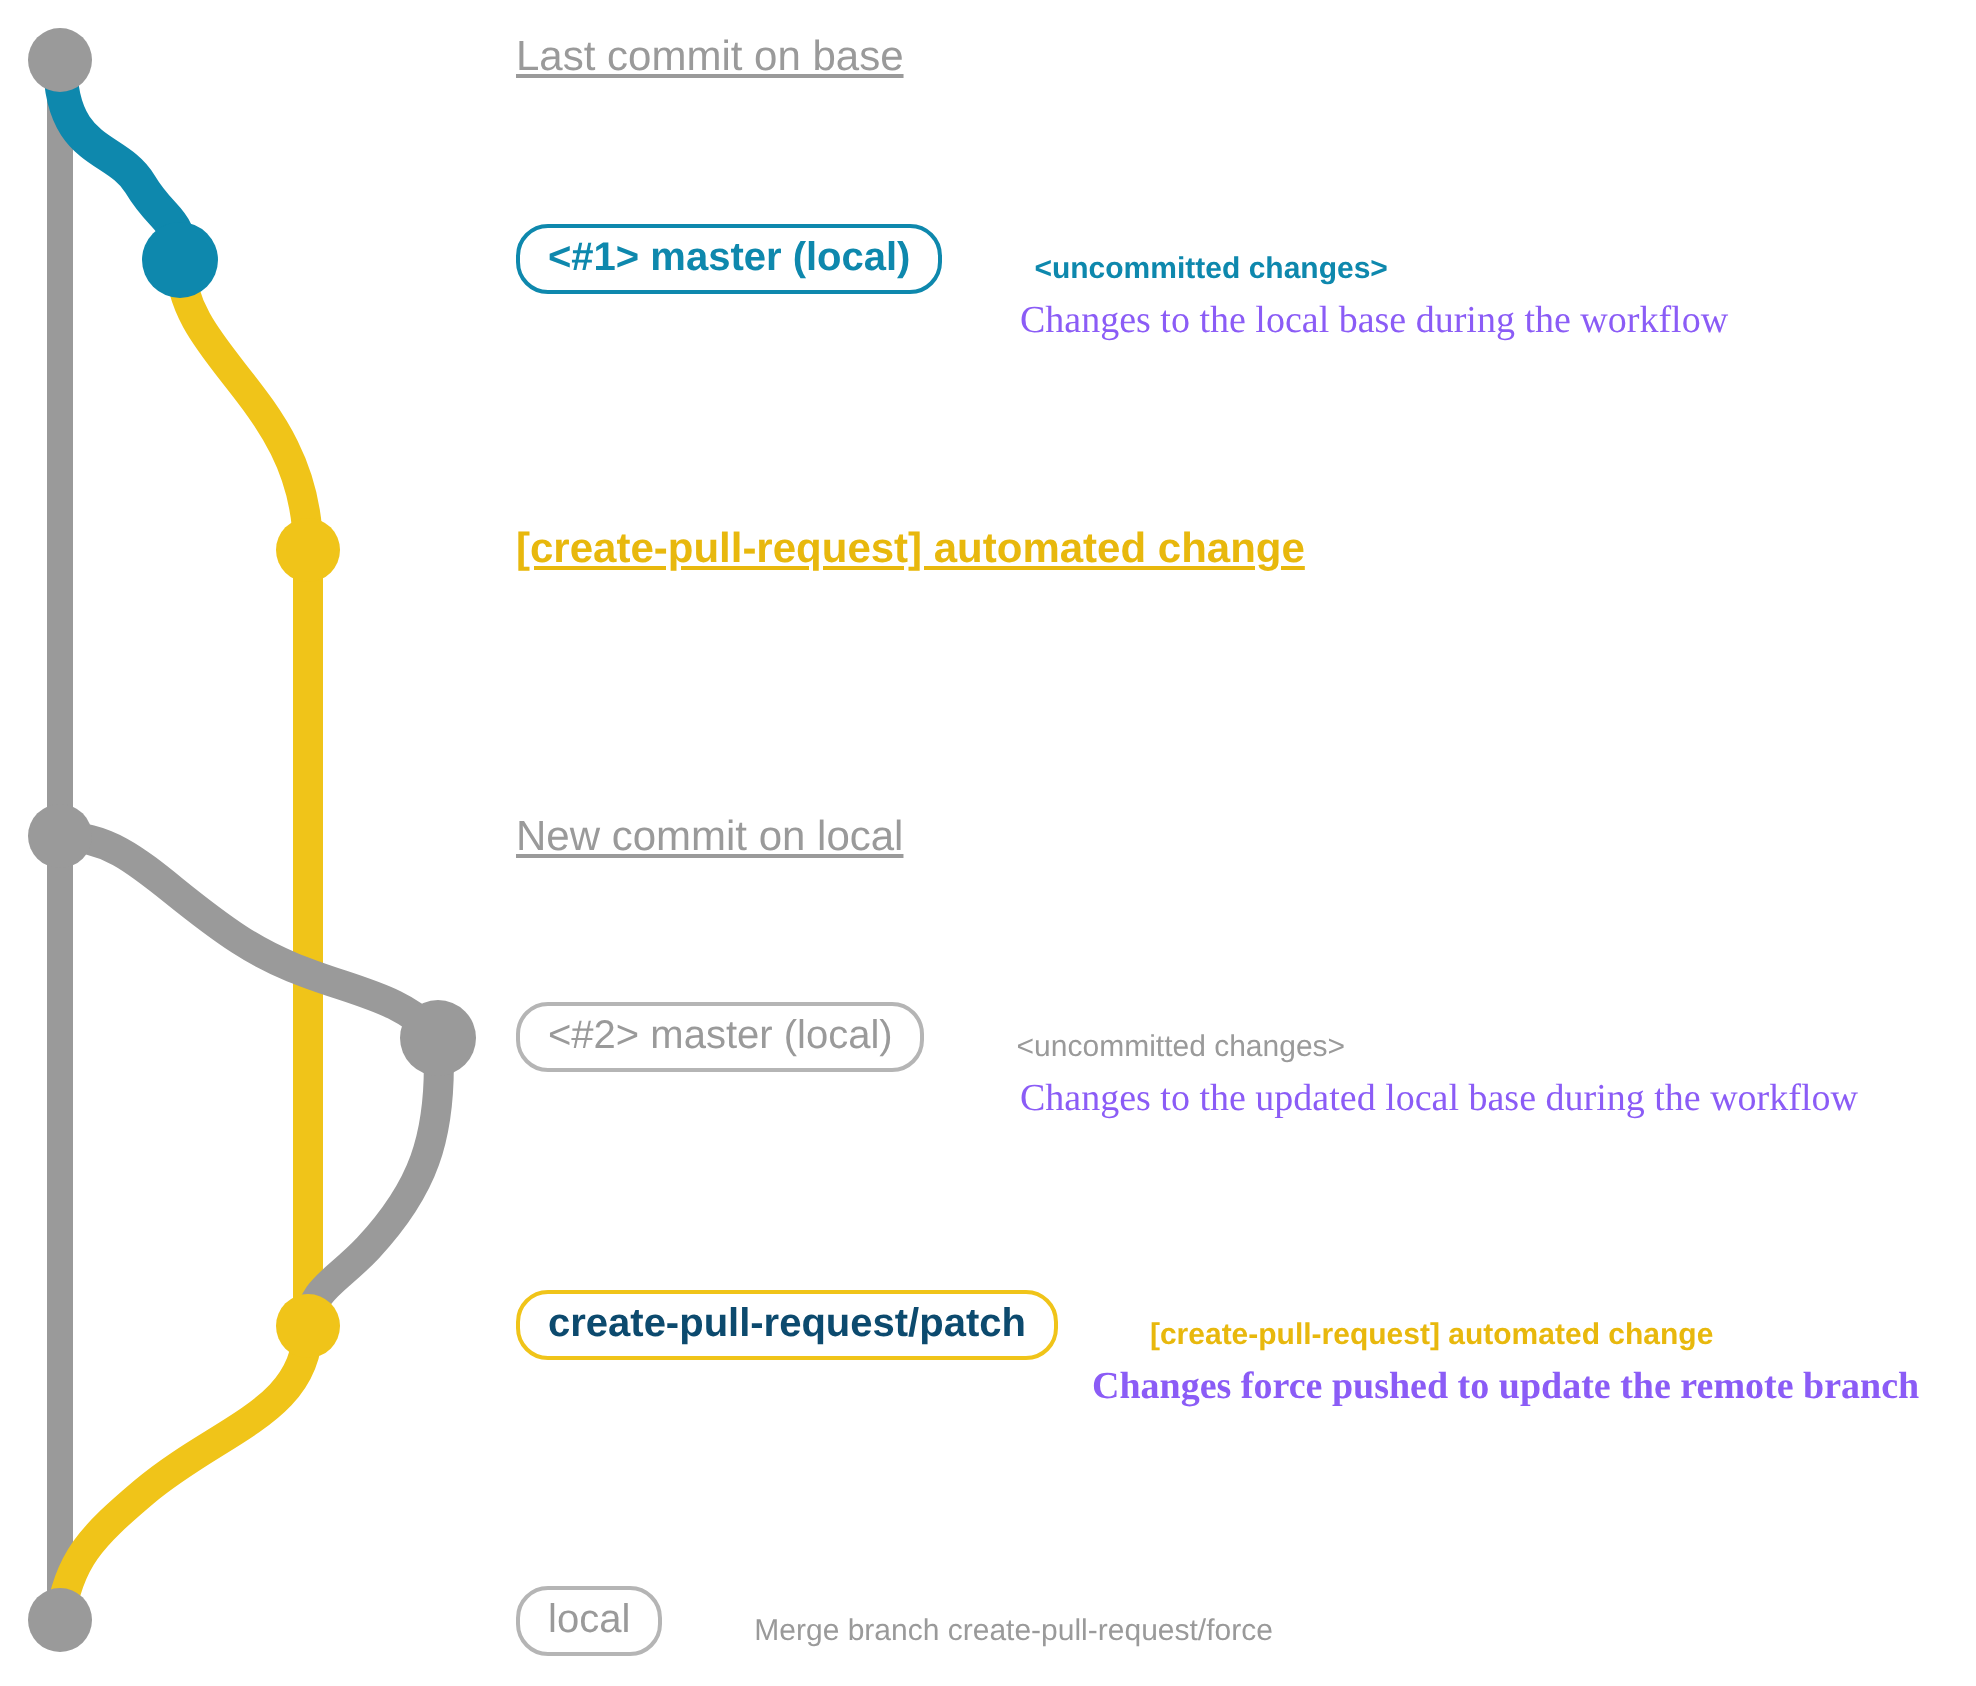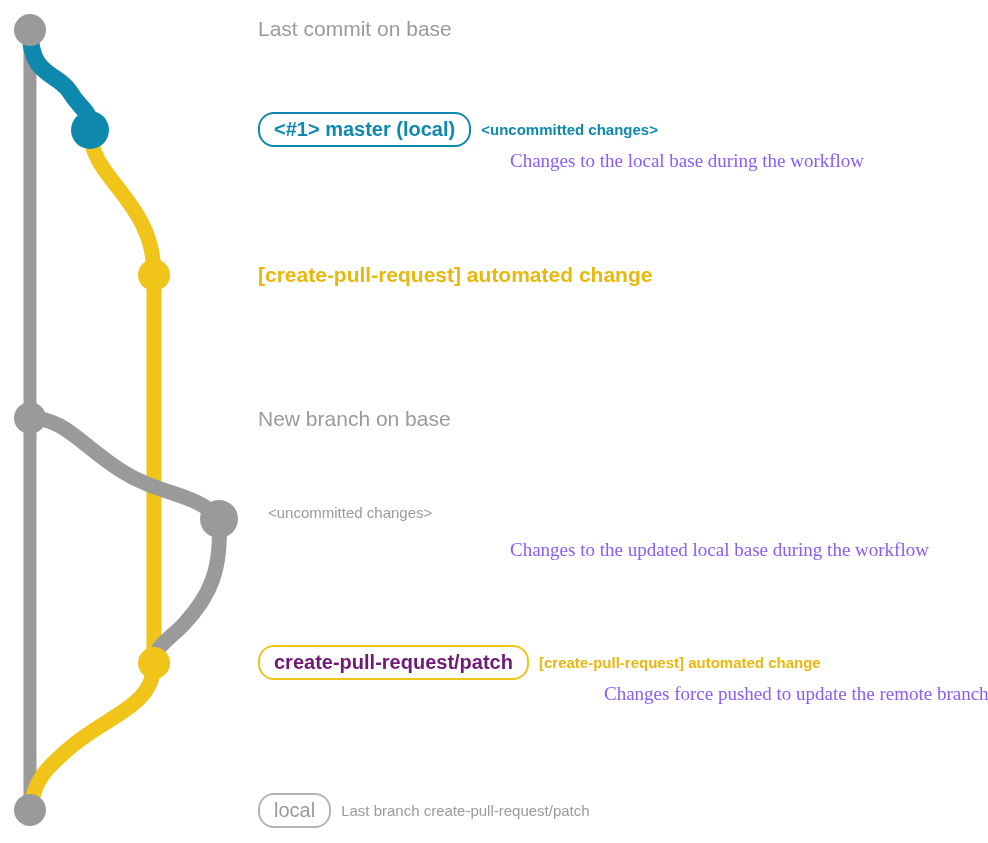--- a/index.html
+++ b/index.html
@@ -22,42 +22,43 @@
   #graph-svg {
     position: absolute;
     left: 0;
     top: 0;
     width: 988px;
     height: 843px;
   }
   .row {
     position: absolute;
     display: flex;
-    align-items: center;
+    align-items: flex-end;
     white-space: nowrap;
+    gap: 36px;
   }
   .badge {
     display: inline-block;
     border: 2px solid #9a9a9a;
     border-radius: 16px;
     padding: 4px 14px 5px 14px;
     font-size: 20px;
     line-height: 22px;
     color: #9a9a9a;
     background: #ffffff;
     font-family: "Liberation Sans", sans-serif;
   }
   .badge.teal {
     border-color: #0e88ad;
     color: #0e88ad;
     font-weight: bold;
   }
   .badge.gold {
     border-color: #f0c419;
-    color: #701a75;
+    color: #0c4a6e;
     font-weight: bold;
   }
   .badge.gray {
     border-color: #b5b5b5;
     color: #9a9a9a;
     font-weight: normal;
   }
   .subject {
     font-size: 15px;
     line-height: 24px;
@@ -66,20 +67,21 @@
   }
   .subject.teal { color: #0e88ad; font-weight: bold; }
   .subject.gold { color: #e8b80d; font-weight: bold; }
   .subject.gray { color: #9a9a9a; font-weight: normal; }
   .headline {
     position: absolute;
     font-size: 21px;
     line-height: 24px;
     white-space: nowrap;
     font-family: "Liberation Sans", sans-serif;
+    text-decoration: underline;
   }
   .headline.gray { color: #9a9a9a; }
   .headline.gold { color: #e8b80d; font-weight: bold; }
   .note {
     position: absolute;
     font-family: "Liberation Serif", serif;
     font-size: 19px;
     line-height: 22px;
     color: #8b5cf6;
     white-space: nowrap;
@@ -118,31 +120,32 @@
   <div class="headline gray" style="left:258px; top:17px;">Last commit on base</div>
 
   <div class="row" style="left:258px; top:112px;">
     <span class="badge teal">&lt;#1&gt; master (local)</span>
     <span class="subject teal">&lt;uncommitted changes&gt;</span>
   </div>
   <div class="note" style="left:510px; top:150px;">Changes to the local base during the workflow</div>
 
   <div class="headline gold" style="left:258px; top:263px;">[create-pull-request] automated change</div>
 
-  <div class="headline gray" style="left:258px; top:407px;">New branch on base</div>
+  <div class="headline gray" style="left:258px; top:407px;">New commit on local</div>
 
   <div class="row" style="left:258px; top:501px;">
+    <span class="badge gray">&lt;#2&gt; master (local)</span>
     <span class="subject gray">&lt;uncommitted changes&gt;</span>
   </div>
   <div class="note" style="left:510px; top:539px;">Changes to the updated local base during the workflow</div>
 
   <div class="row" style="left:258px; top:645px;">
     <span class="badge gold">create-pull-request/patch</span>
     <span class="subject gold">[create-pull-request] automated change</span>
   </div>
-  <div class="note" style="left:604px; top:683px;">Changes force pushed to update the remote branch</div>
+  <div class="note" style="left:546px; top:683px;font-weight:bold;">Changes force pushed to update the remote branch</div>
 
   <div class="row" style="left:258px; top:793px;">
     <span class="badge gray">local</span>
-    <span class="subject gray">Last branch create-pull-request/patch</span>
+    <span class="subject gray">Merge branch create-pull-request/force</span>
   </div>
 
 </div>
 
 </body></html>

